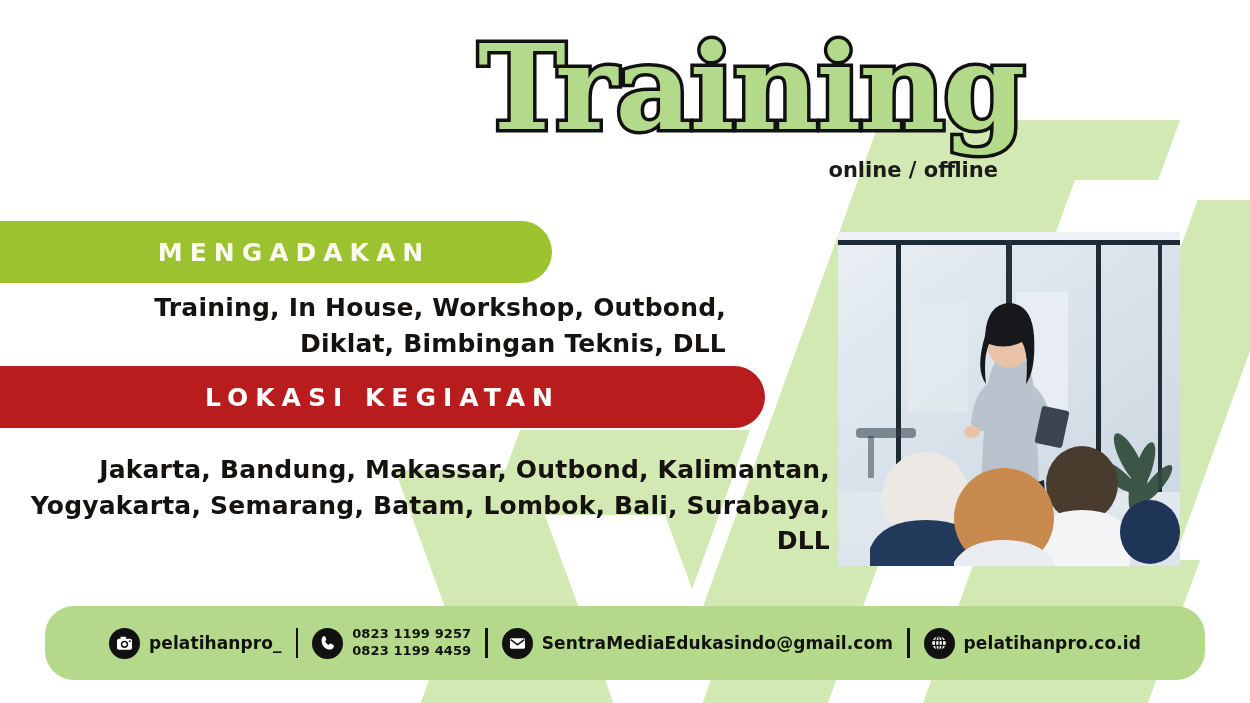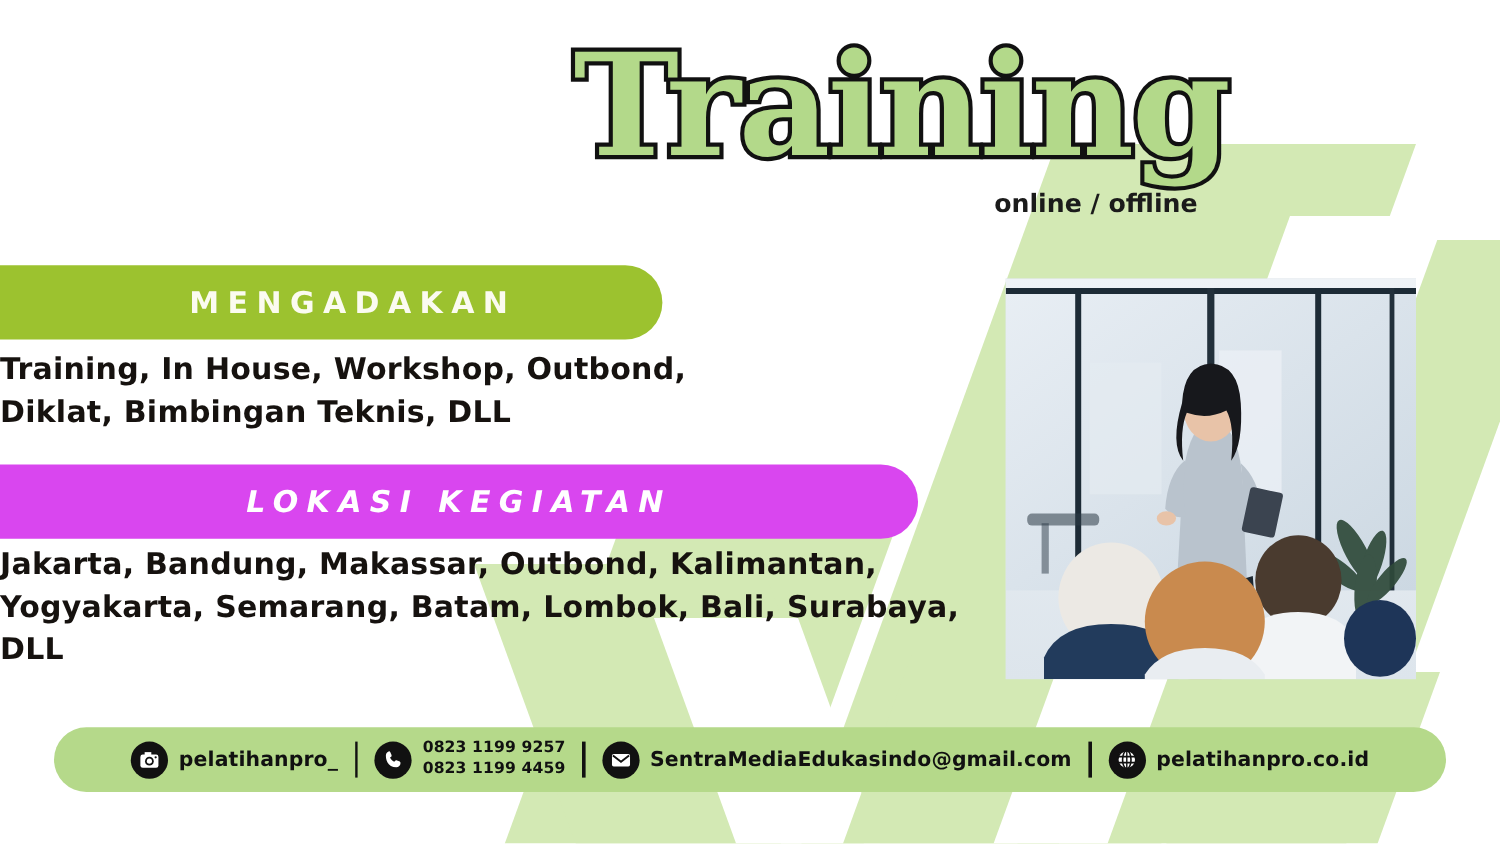--- a/index.html
+++ b/index.html
@@ -177,31 +177,30 @@
     color: #fbfbf0;
     text-transform: uppercase;
   }
   .banner-1 {
     top: 221px;
     width: 552px;
     background: #9cc22f;
     padding-left: 36px;
   }
   .banner-2 {
-    top: 387px;
+    top: 366px;
     width: 765px;
-    background: #d946ef;
-    font-style: italic;
+    background: #b91c1c;
   }
   .banner-2 span { color: #ffffff; }
 
   .body-text {
     position: absolute;
     z-index: 6;
-    text-align: left;
+    text-align: right;
     font-size: 25px;
     font-weight: 700;
     color: #16120f;
     line-height: 1.42;
     letter-spacing: 0.2px;
   }
   .body-1 { left: 0; top: 290px; width: 726px; }
   .body-2 { left: 0; top: 452px; width: 830px; }
 
   
@@ -212,21 +211,21 @@
     z-index: 6;
     overflow: hidden;
     background: #dfe6ec;
   }
   .photo svg { display: block; }
 
   
   .footer {
     position: absolute;
     left: 45px; top: 606px;
-    width: 1160px; height: 54px;
+    width: 1160px; height: 74px;
     background: #b5d98a;
     border-radius: 29px;
     display: flex;
     align-items: center;
     justify-content: center;
     gap: 14px;
     z-index: 8;
   }
   .contact {
     display: flex;

